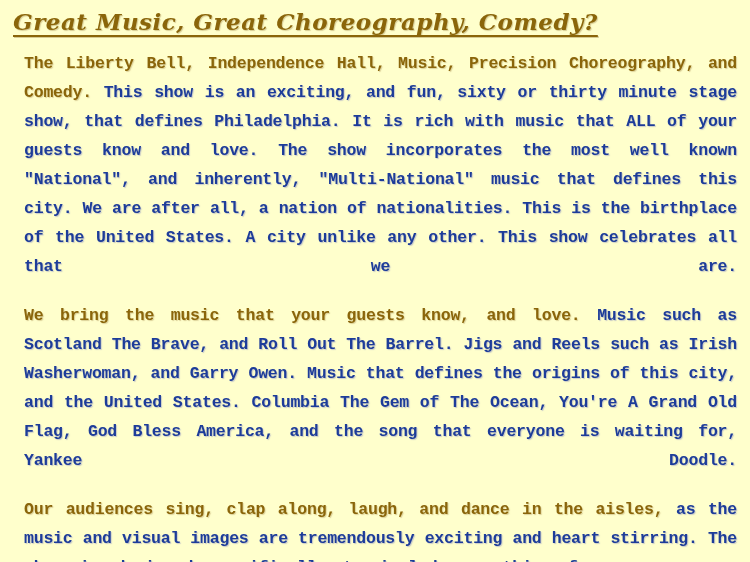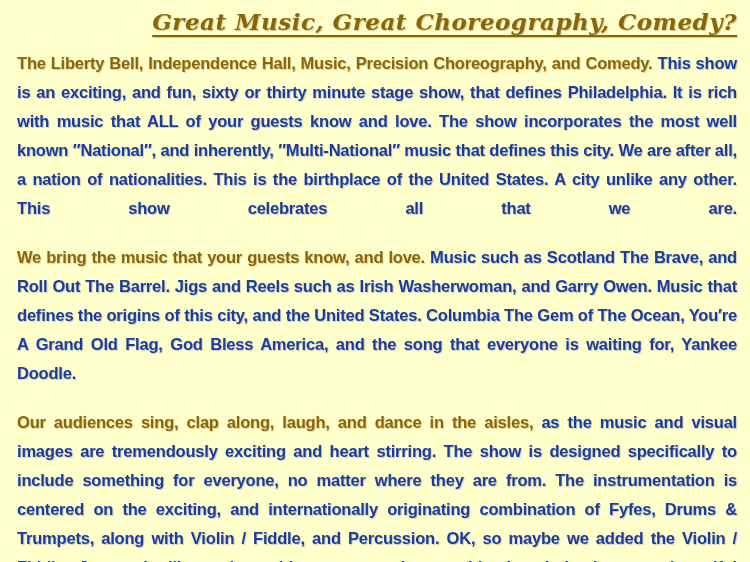--- a/index.html
+++ b/index.html
@@ -10,37 +10,37 @@
   .page {
     box-sizing: border-box;
     width: 750px;
     height: 562px;
     background: var(--bg, #FFFFCC);
     padding: 6px 13px 0 13px;
     overflow: hidden;
   }
   .title {
     margin: 2px 0 14px 0;
-    text-align: right;
+    text-align: left;
     font-family: "DejaVu Serif", serif;
     font-style: italic;
     font-weight: bold;
     font-size: 23px;
     letter-spacing: 0.5px;
     color: var(--gold, #8A650A);
   }
   .title-text {
     text-decoration: underline;
     text-decoration-thickness: 1.5px;
     text-underline-offset: 5px;
     text-shadow: 1px 1px 1px rgba(180, 160, 100, 0.55);
   }
   .para {
-    margin: 0 0 20px 4px;
-    font-family: Liberation Sans, sans-serif;
+    margin: 0 0 20px 11px;
+    font-family: Liberation Mono, monospace;
     font-weight: 700;
     font-size: 16.5px;
     letter-spacing: -0.2px;
     line-height: 29px;
     color: var(--blue, #1D3C99);
     text-align: justify;
     text-align-last: justify;
     text-shadow: 1px 1px 1px rgba(145, 150, 195, 0.5);
   }
   .lead {

